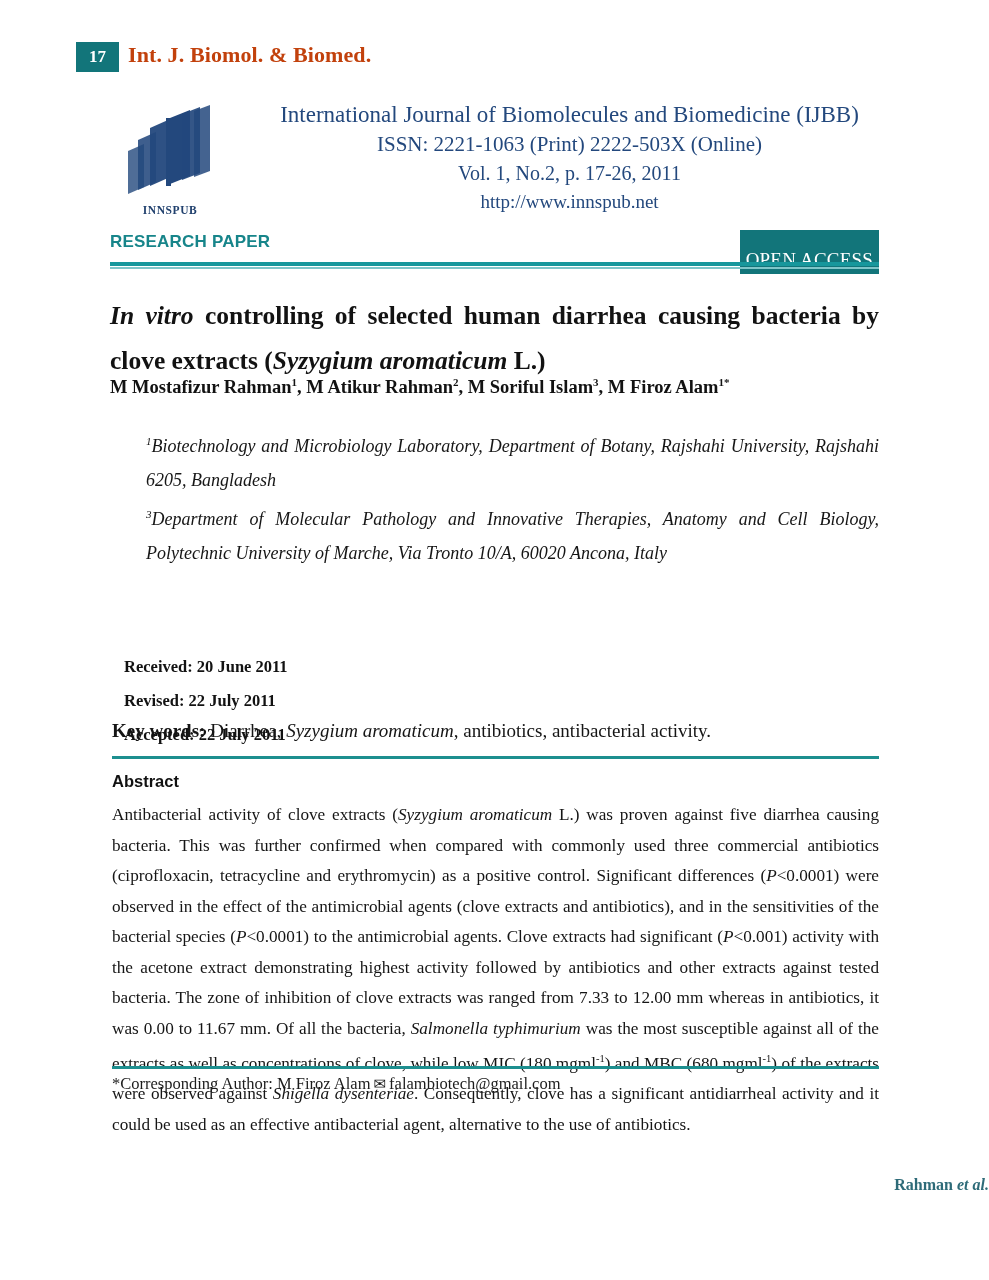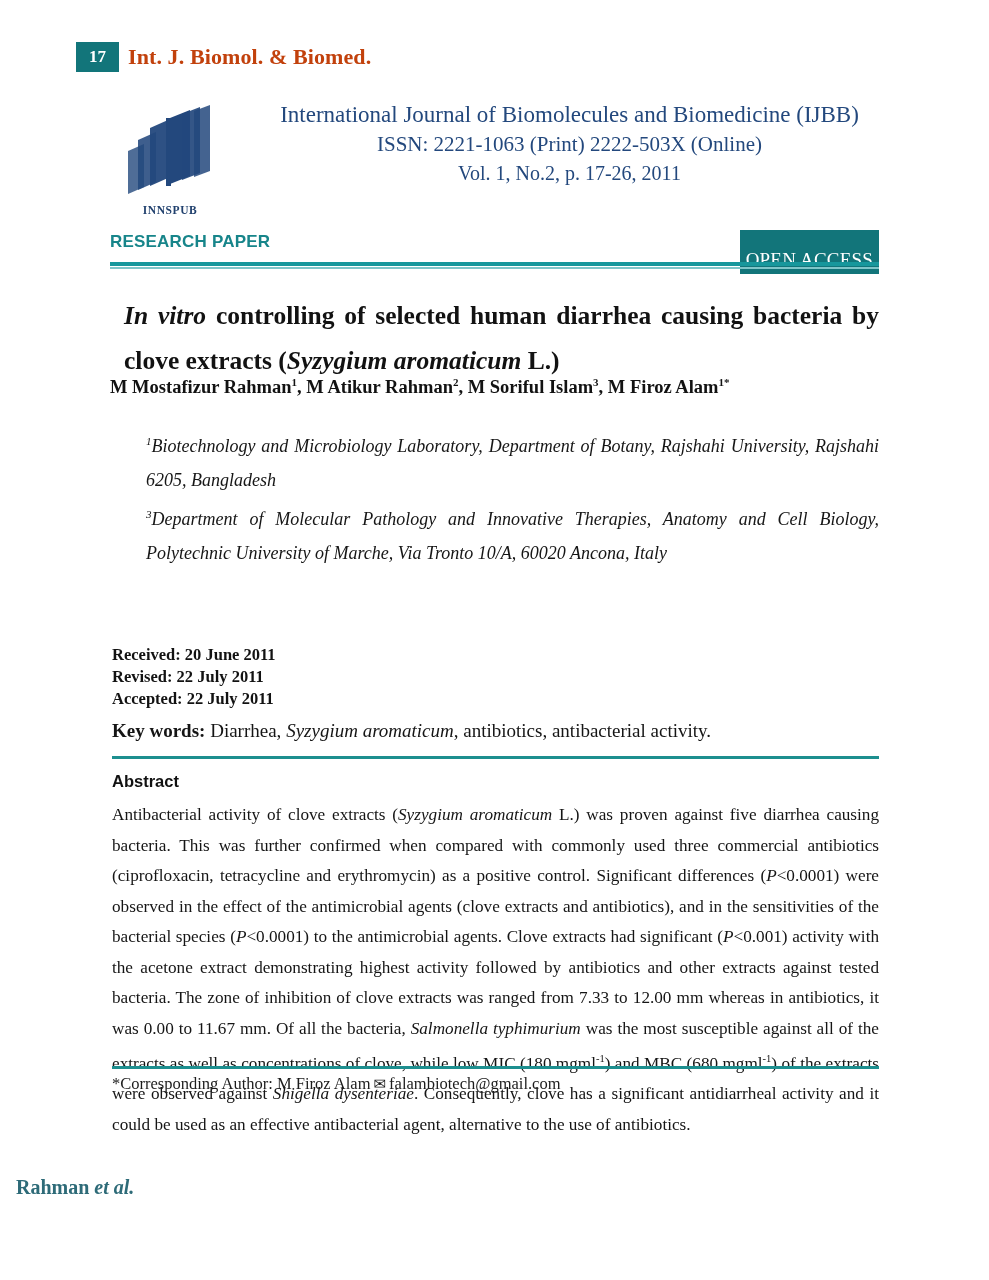--- a/index.html
+++ b/index.html
@@ -15,21 +15,20 @@
     position: relative;
     overflow: hidden;
   }
 
   
   .runhead {
     position: absolute;
     top: 42px;
     left: 76px;
     display: flex;
-    align-items: center;
   }
   .page-badge {
     background: #12757a;
     color: #ffffff;
     font-family: "Liberation Serif", serif;
     font-weight: 700;
     font-size: 17px;
     line-height: 1;
     padding: 6px 13px 7px 13px;
   }
@@ -124,21 +123,21 @@
     left: 110px;
     right: 110px;
     top: 267px;
     height: 1.5px;
     background: #7fc6c9;
   }
 
   
   .title {
     position: absolute;
-    left: 124px;
+    left: 110px;
     right: 110px;
     top: 276px;
     font-family: "Liberation Serif", serif;
     font-weight: 700;
     font-size: 25.5px;
     line-height: 45px;
     text-align: justify;
     text-align-last: left;
     color: #121212;
   }
@@ -178,21 +177,21 @@
   .dates {
     position: absolute;
     left: 112px;
     top: 644px;
     font-family: "Liberation Serif", serif;
     font-weight: 700;
     font-size: 16.5px;
     line-height: 22px;
     color: #121212;
   }
-  .dates div { margin: 0; }
+  .dates div { margin: 12px; }
 
   
   .keywords {
     position: absolute;
     left: 112px;
     right: 110px;
     top: 720px;
     font-family: "Liberation Serif", serif;
     font-size: 19px;
     color: #151515;
@@ -253,26 +252,25 @@
     color: #1c1c1c;
   }
   .env-icon { font-size: 15px; margin: 0 3px; }
 
   
   .footer {
     position: absolute;
     left: 0;
     right: 0;
     top: 1176px;
-    text-align: left;
-    font-family: "Liberation Serif", serif;
-    font-weight: 700;
-    font-size: 20px;
+    text-align: right;
+    font-family: "Liberation Serif", serif;
+    font-weight: 700;
+    font-size: 16px;
     color: #2e6b78;
-    padding-left: 16px;
   }
   .footer i { font-style: italic; }
 </style>
 </head>
 <body>
 
 <div class="runhead">
   <span class="page-badge">17</span>
   <span class="runhead-title">Int. J. Biomol. &amp; Biomed.</span>
 </div>
@@ -295,20 +293,21 @@
         <rect x="46" y="14" width="5" height="68" fill="#23487d"></rect>
       </svg>
     </span>
     <div class="logo-word">INNSPUB</div>
   </div>
 
   <div class="journal-lines">
     <div class="l1">International Journal of Biomolecules and Biomedicine (IJBB)</div>
     <div class="l2">ISSN: 2221-1063 (Print) 2222-503X (Online)</div>
     <div class="l3">Vol. 1, No.2, p. 17-26, 2011</div>
+    <div class="l4">http://www.innspub.net</div>
   </div>
 </div>
 
 <div class="access-bar">
   <span class="research-paper">RESEARCH PAPER</span>
   <span class="open-access">OPEN ACCESS</span>
 </div>
 <div class="rule-thick"></div>
 <div class="rule-thin"></div>
 

